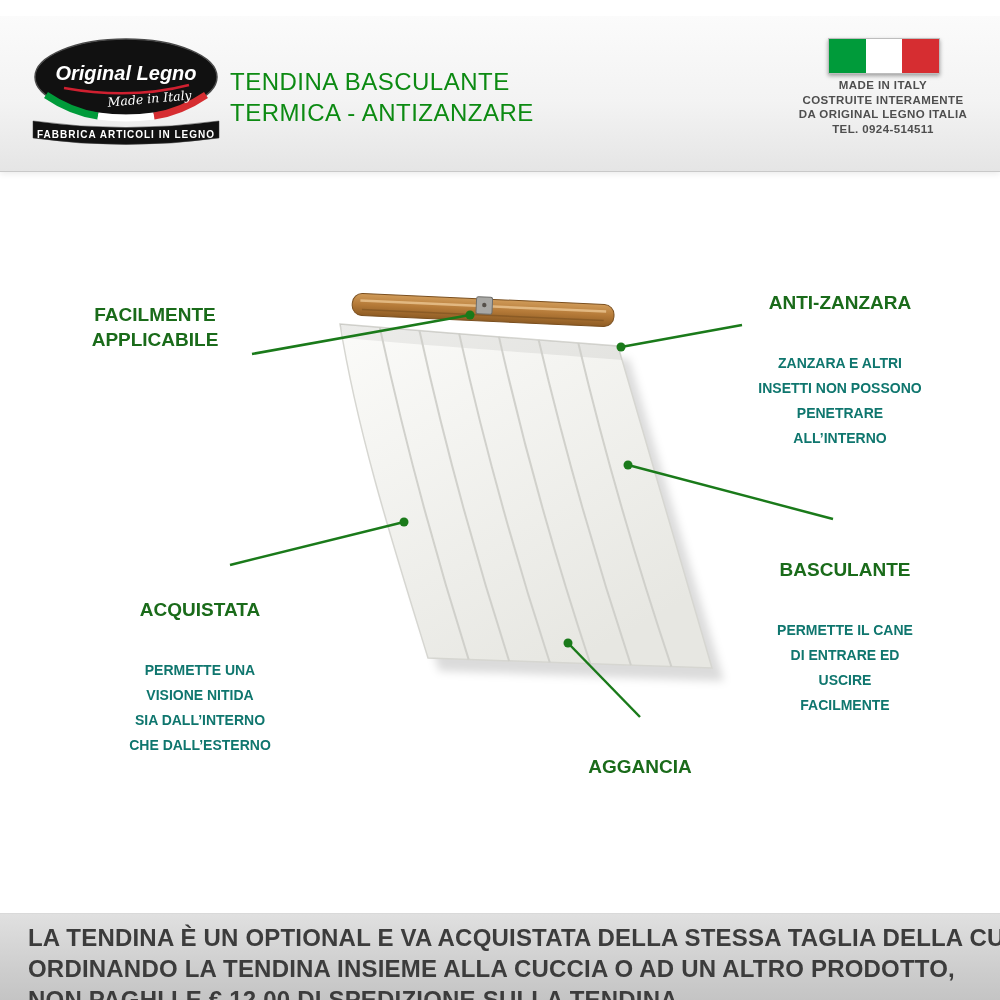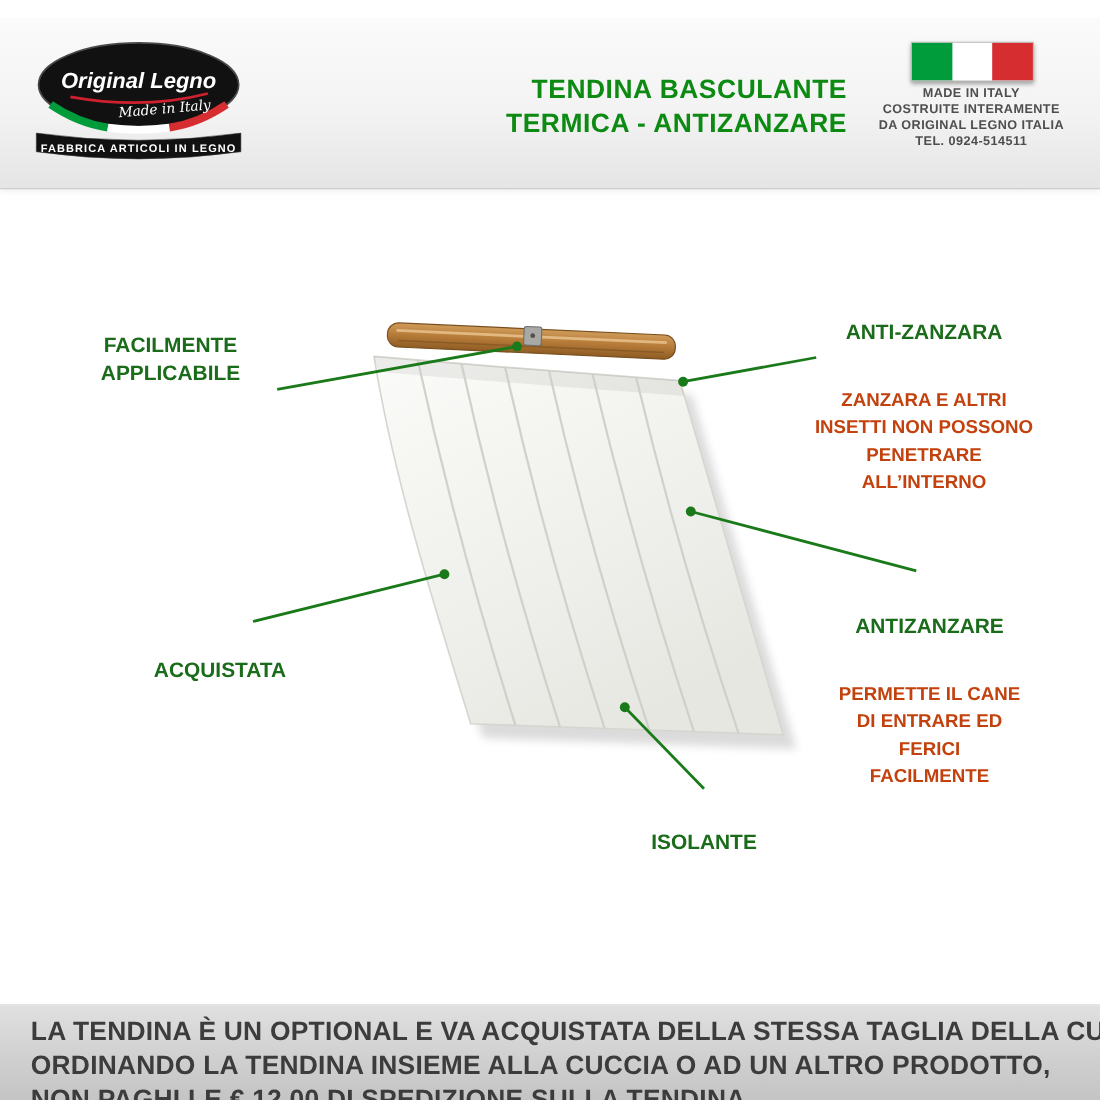--- a/index.html
+++ b/index.html
@@ -7,39 +7,39 @@
     position:relative; width:1000px; height:1000px; background:#ffffff;
     font-family:"Liberation Sans", sans-serif; overflow:hidden;margin-top:16px;
   }
   .header {
     position:absolute; top:0; left:0; width:1000px; height:155px;
     background:linear-gradient(180deg,#fbfbfb 0%,#f3f3f3 55%,#e5e5e5 100%);
     border-bottom:1px solid #c9c9c9;
     box-shadow:0 2px 6px rgba(0,0,0,0.08);
   }
   .main-title {
-    position:absolute; left:230px; top:50px; width:540px; text-align:right;
-    color:#0c8a12; font-weight:bold; font-size:24px; line-height:31px;
+    position:absolute; left:230px; top:50px; width:540px; text-align:left;
+    color:#0c8a12; font-weight:normal; font-size:24px; line-height:31px;
     letter-spacing:0.5px; white-space:pre;
   }
   .flag {
     position:absolute; left:828px; top:22px; width:110px; height:34px;
     display:flex; box-shadow:0 2px 4px rgba(0,0,0,0.35); border:1px solid #bdbdbd;
   }
   .flag > div { flex:1; }
   .info-block {
     position:absolute; left:768px; top:62px; width:230px; text-align:center;
     color:#4e4e4e; font-weight:bold; font-size:11.5px; line-height:14.5px;
     letter-spacing:0.4px; white-space:pre;
   }
   .logo-svg { position:absolute; left:26px; top:12px; }
   .scene { position:absolute; left:0; top:0; pointer-events:none; }
   .callout { position:absolute; text-align:center; white-space:pre; }
   .c-title { font-size:19px; font-weight:bold; color:#1a6b1a; line-height:25px; }
-  .c-body  { font-size:17px; font-weight:bold; color:#c2410c; line-height:25px; }
+  .c-body  { font-size:14px; font-weight:bold; color:#0f766e; line-height:25px; }
   .footer {
     position:absolute; left:0; top:897px; width:1000px; height:103px;
     background:linear-gradient(180deg,#e0e0e0 0%,#cdcdcd 55%,#bfbfbf 100%);
     border-top:1px solid #d9d9d9;
   }
   .footer-text {
     padding:8px 0 0 28px; font-size:24px; font-weight:bold; color:#3c3c3c;
     line-height:31px; letter-spacing:0.2px; white-space:pre;
   }
   .leader { stroke:#1a7a1a; stroke-width:2.5; }
@@ -140,32 +140,36 @@
   <div class="callout" style="left:725px; top:238px; width:230px;">
     <div class="c-title">ANTI-ZANZARA</div>
     <div class="c-body">ZANZARA E ALTRI
 INSETTI NON POSSONO
 PENETRARE
 ALL’INTERNO</div>
   </div>
 
   <div class="callout" style="left:85px; top:545px; width:230px;">
     <div class="c-title">ACQUISTATA</div>
+    <div class="c-body">PERMETTE UNA
+VISIONE NITIDA
+SIA DALL’INTERNO
+CHE DALL’ESTERNO</div>
   </div>
 
   <div class="callout" style="left:730px; top:505px; width:230px;">
-    <div class="c-title">ANTIZANZARE</div>
+    <div class="c-title">BASCULANTE</div>
     <div class="c-body">PERMETTE IL CANE
 DI ENTRARE ED
-FERICI
+USCIRE
 FACILMENTE</div>
   </div>
 
   <div class="callout" style="left:505px; top:702px; width:270px;">
-    <div class="c-title">ISOLANTE</div>
+    <div class="c-title">AGGANCIA</div>
   </div>
 
   <div class="footer">
     <div class="footer-text">LA TENDINA È UN OPTIONAL E VA ACQUISTATA DELLA STESSA TAGLIA DELLA CUCCIA
 ORDINANDO LA TENDINA INSIEME ALLA CUCCIA O AD UN ALTRO PRODOTTO,
 NON PAGHI LE € 12,00 DI SPEDIZIONE SULLA TENDINA</div>
   </div>
 
 </div>
 

